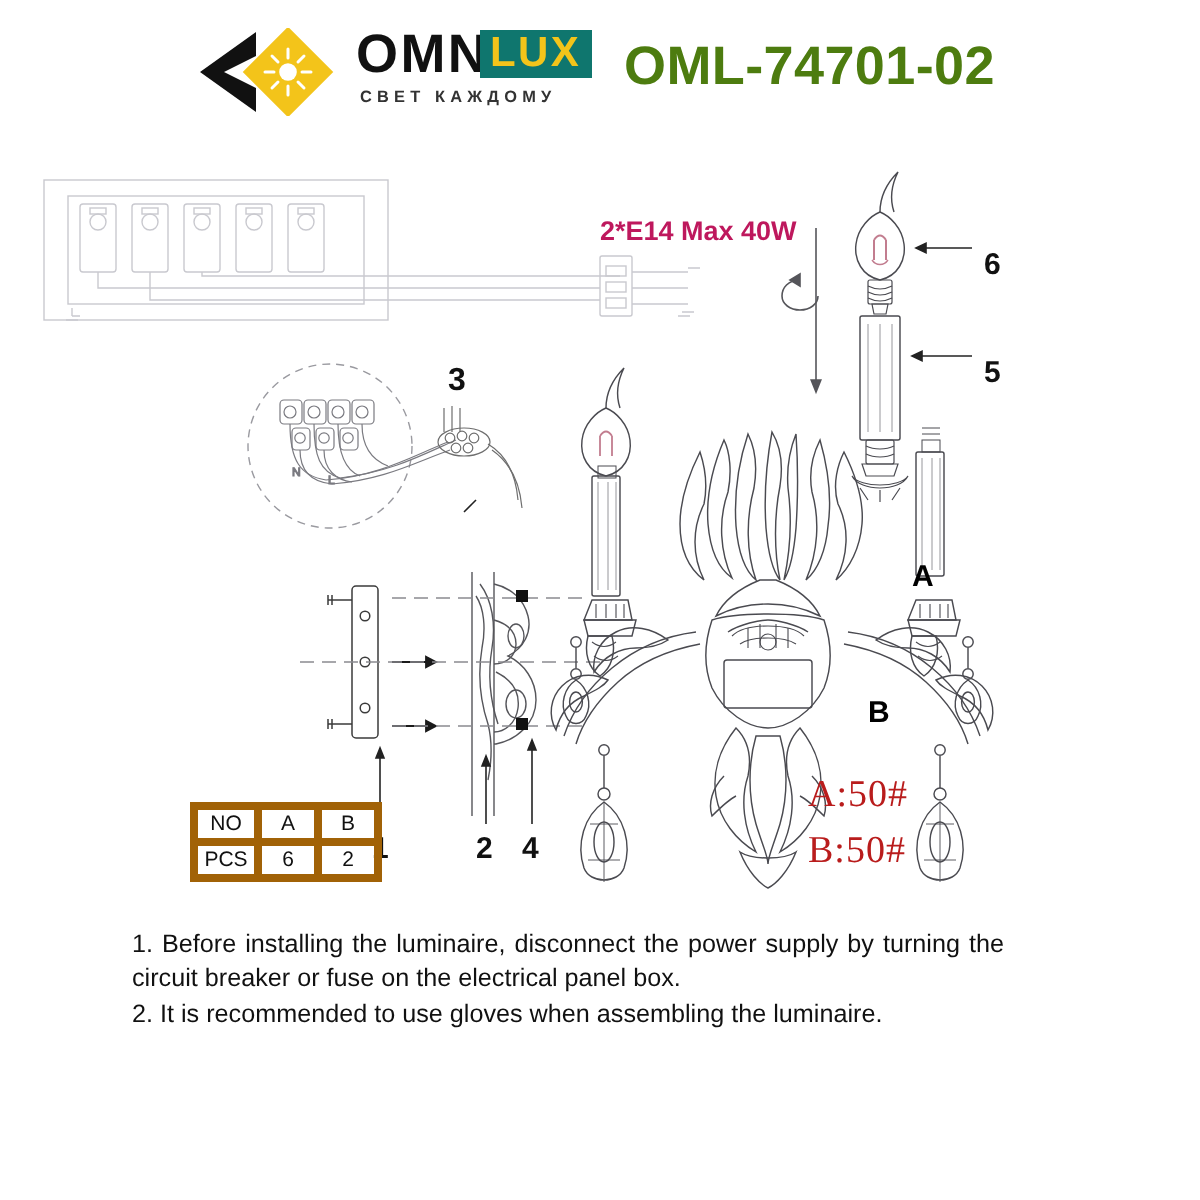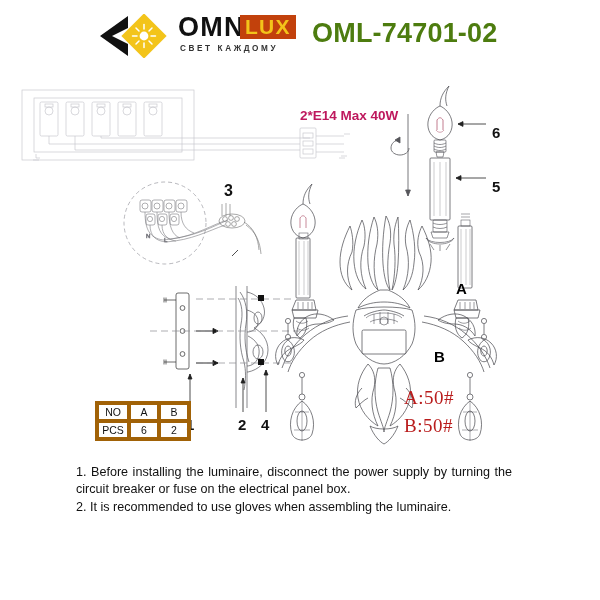--- a/index.html
+++ b/index.html
@@ -13,21 +13,21 @@
   
   .header{position:absolute;left:0;top:0;width:600px;height:78px;}
   .logo-wrap{position:absolute;left:98px;top:12px;width:200px;height:52px;}
   .logo-mark{position:absolute;left:0;top:2px;width:76px;height:44px;}
   .logo-text{position:absolute;left:80px;top:3px;width:130px;height:44px;}
   .lt-omni{
     position:absolute;left:0;top:0;font-size:27px;font-weight:bold;
     letter-spacing:1.2px;color:#111;line-height:24px;
   }
   .lt-lux{
-    position:absolute;left:62px;top:0;background:#c2410c;color:#f3c41a;
+    position:absolute;left:62px;top:0;background:#0f766e;color:#f3c41a;
     font-size:21px;font-weight:bold;letter-spacing:1.2px;
     padding:1px 5px 2px 5px;line-height:21px;
   }
   .lt-slogan{
     position:absolute;left:2px;top:29px;font-size:8.2px;font-weight:bold;
     letter-spacing:2.6px;color:#333;white-space:nowrap;
   }
   .model{
     position:absolute;left:312px;top:18px;font-size:27px;font-weight:bold;
     letter-spacing:0.2px;color:#4d7c0f;white-space:nowrap;
@@ -62,21 +62,21 @@
     font-size:10.5px;font-family:"Liberation Sans", sans-serif;color:#111;
   }
   .parts-table td{
     border:4px solid #a16207;padding:0;width:26px;height:14px;
     text-align:center;vertical-align:middle;line-height:14px;
   }
   .parts-table td.lbl{width:28px;font-weight:normal;}
 
   
   .instructions{
-    position:absolute;left:76px;top:464px;width:436px;
+    position:absolute;left:66px;top:464px;width:436px;
     font-size:12.6px;line-height:17.4px;color:#111;text-align:justify;
   }
   .instructions p{margin:0;}
 </style>
 </head>
 <body>
 
 <div class="page">
 
   <div class="header">

